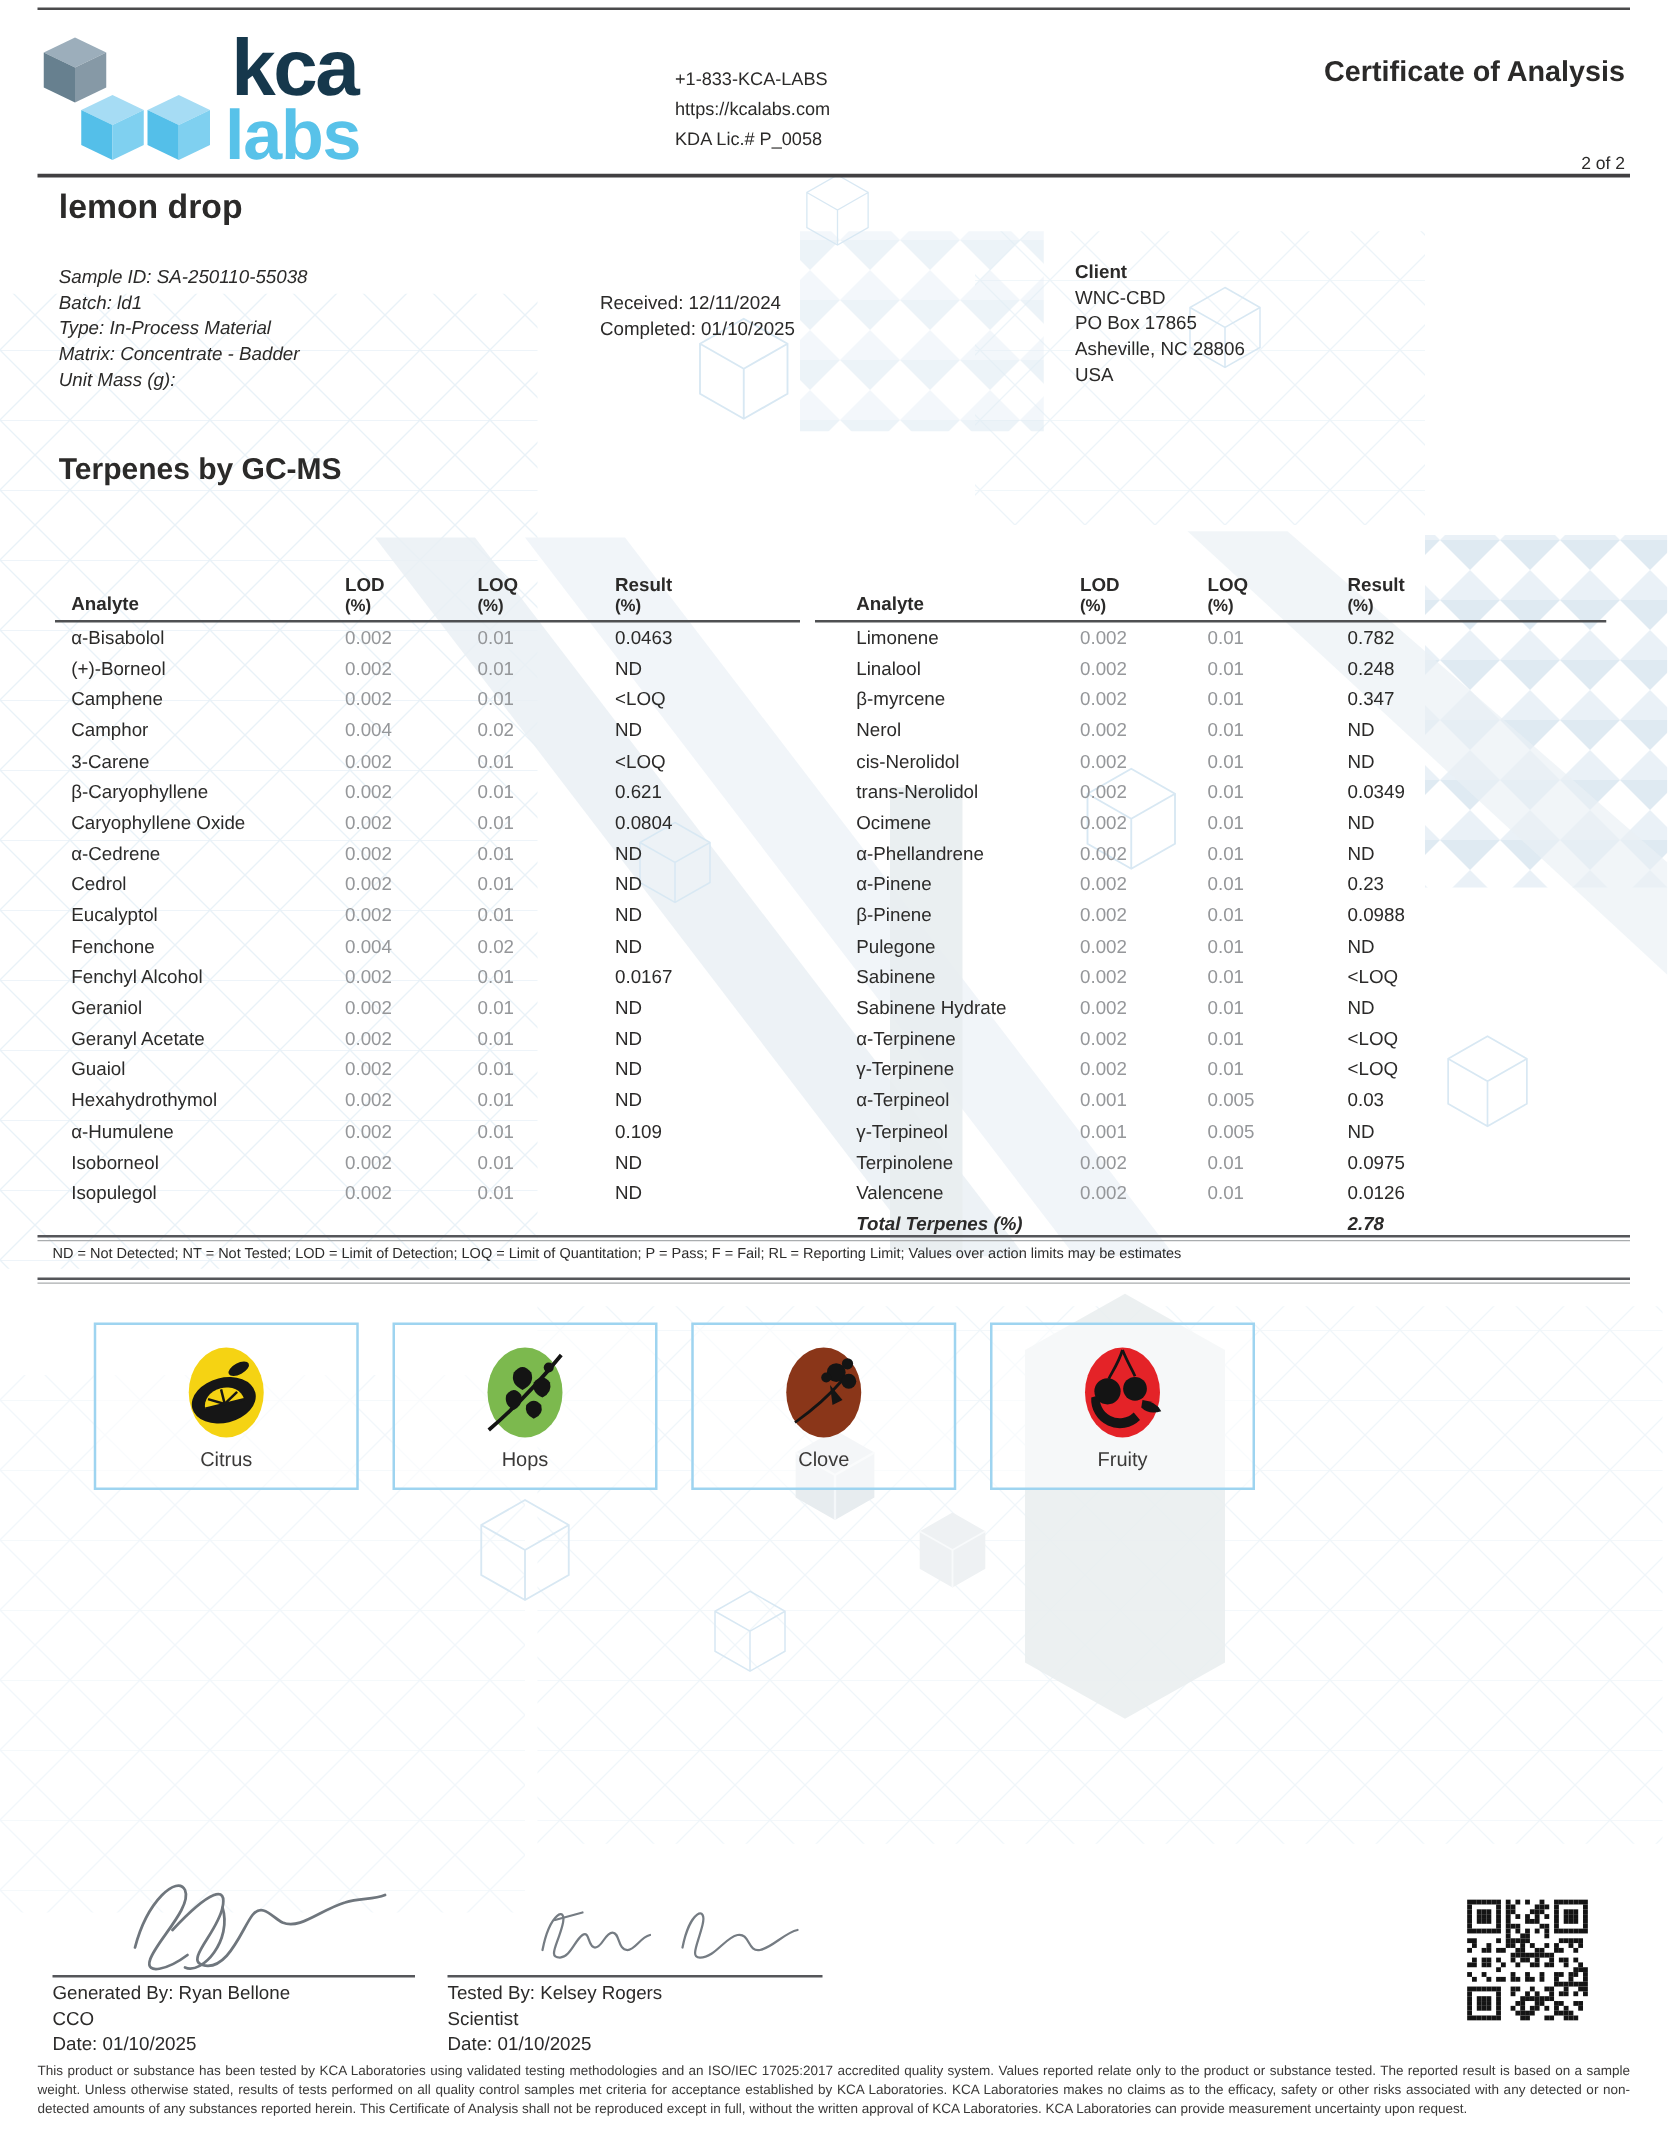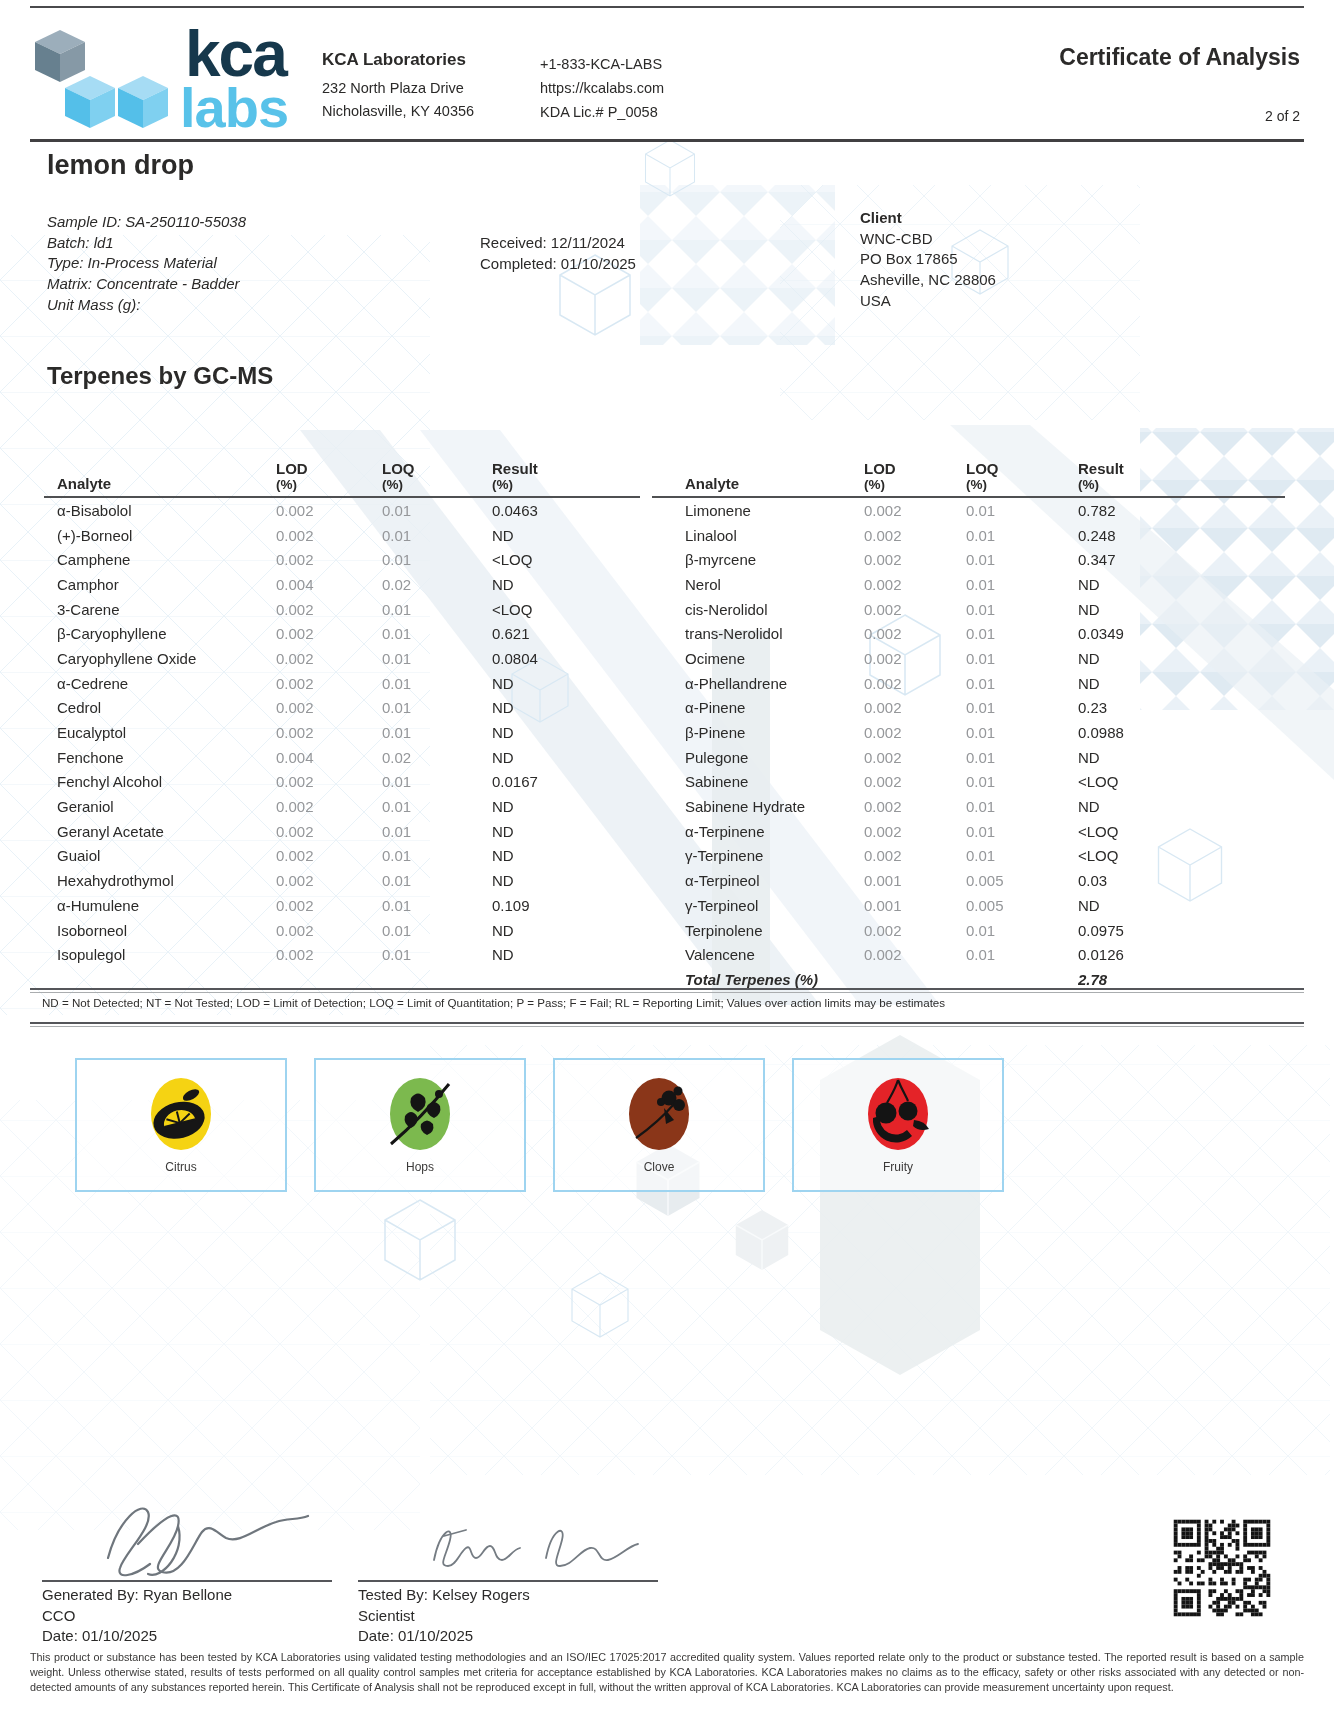--- a/index.html
+++ b/index.html
@@ -10,21 +10,21 @@
 
   
   .top-rule{left:30px;top:6px;width:1274px;height:2px;background:#4a4a4c;}
   .logo-cubes{left:33px;top:24px;}
   .logo-kca{left:185px;top:22px;font-size:64px;font-weight:800;color:#16384c;letter-spacing:-2px;line-height:1;}
   .logo-labs{left:180px;top:80px;font-size:56px;font-weight:800;color:#58c2e9;letter-spacing:-1px;line-height:1;}
   .company-block{left:322px;top:46px;font-size:14.5px;line-height:1.62;}
   .company-block .name{font-size:17px;font-weight:700;margin-bottom:3px;}
   .contact-block{left:540px;top:52px;font-size:14.5px;line-height:1.66;}
   .cert-title{right:34px;top:44px;font-size:23px;font-weight:700;}
-  .page-number{right:34px;top:108px;font-size:14px;}
+  .page-number{right:34px;top:122px;font-size:14px;}
   .header-rule{left:30px;top:139px;width:1274px;height:3px;background:#414042;}
 
   
   .sample-name{left:47px;top:150px;font-size:27px;font-weight:700;}
   .sample-info{left:47px;top:212px;font-size:15px;line-height:20.7px;font-style:italic;}
   .dates-block{left:480px;top:233px;font-size:15px;line-height:20.7px;}
   .client-block{left:860px;top:208px;font-size:15px;line-height:20.7px;}
   .client-block .clabel{font-weight:700;}
 
   .section-title{left:47px;top:362px;font-size:24px;font-weight:700;}
@@ -44,21 +44,21 @@
 
   .rule-double{left:30px;width:1274px;height:2px;border-top:2px solid #55565a;border-bottom:1px solid #aaadaf;background:transparent;}
   .rule-a{top:988px;}
   .rule-b{top:1022px;}
   .footnote{left:42px;top:996px;font-size:11.6px;color:#2e2d2c;white-space:nowrap;}
 
   
   .badges{left:75px;top:1058px;width:1189px;display:flex;gap:27px;}
   .badge-box{width:212px;height:134px;border:2px solid #9ed4f0;background:rgba(255,255,255,.55);
              display:flex;flex-direction:column;align-items:center;padding-top:12px;box-sizing:border-box;}
-  .badge-label{margin-top:4px;font-size:12px;color:#3b3a39;}
+  .badge-label{margin-top:4px;font-size:16px;color:#3b3a39;}
 
   
   .sig-left{left:90px;top:1488px;}
   .sig-right{left:420px;top:1512px;}
   .sigline{height:2px;background:#55565a;top:1580px;}
   .sigline-left{left:42px;width:290px;}
   .sigline-right{left:358px;width:300px;}
   .sigtext{top:1585px;font-size:15px;line-height:1.38;}
   .sigtext-left{left:42px;width:290px;}
   .sigtext-right{left:358px;width:300px;}
@@ -123,25 +123,20 @@
     <polygon points="57,52 82,64 57,76 32,64" fill="#a6dcf4"></polygon>
     <polygon points="32,64 57,76 57,104 32,92" fill="#54bfe9"></polygon>
     <polygon points="82,64 57,76 57,104 82,92" fill="#7fd0f0"></polygon>
     <polygon points="110,52 135,64 110,76 85,64" fill="#a6dcf4"></polygon>
     <polygon points="85,64 110,76 110,104 85,92" fill="#54bfe9"></polygon>
     <polygon points="135,64 110,76 110,104 135,92" fill="#7fd0f0"></polygon>
   </svg>
   <div class="layer logo-kca">kca</div>
   <div class="layer logo-labs">labs</div>
 
-  <div class="layer company-block">
-    <div class="name">KCA Laboratories</div>
-    <div>232 North Plaza Drive</div>
-    <div>Nicholasville, KY 40356</div>
-  </div>
 
   <div class="layer contact-block">
     <div>+1-833-KCA-LABS</div>
     <div>https://kcalabs.com</div>
     <div>KDA Lic.# P_0058</div>
   </div>
 
   <div class="layer cert-title">Certificate of Analysis</div>
   <div class="layer page-number">2 of 2</div>
   <div class="layer header-rule"></div>

